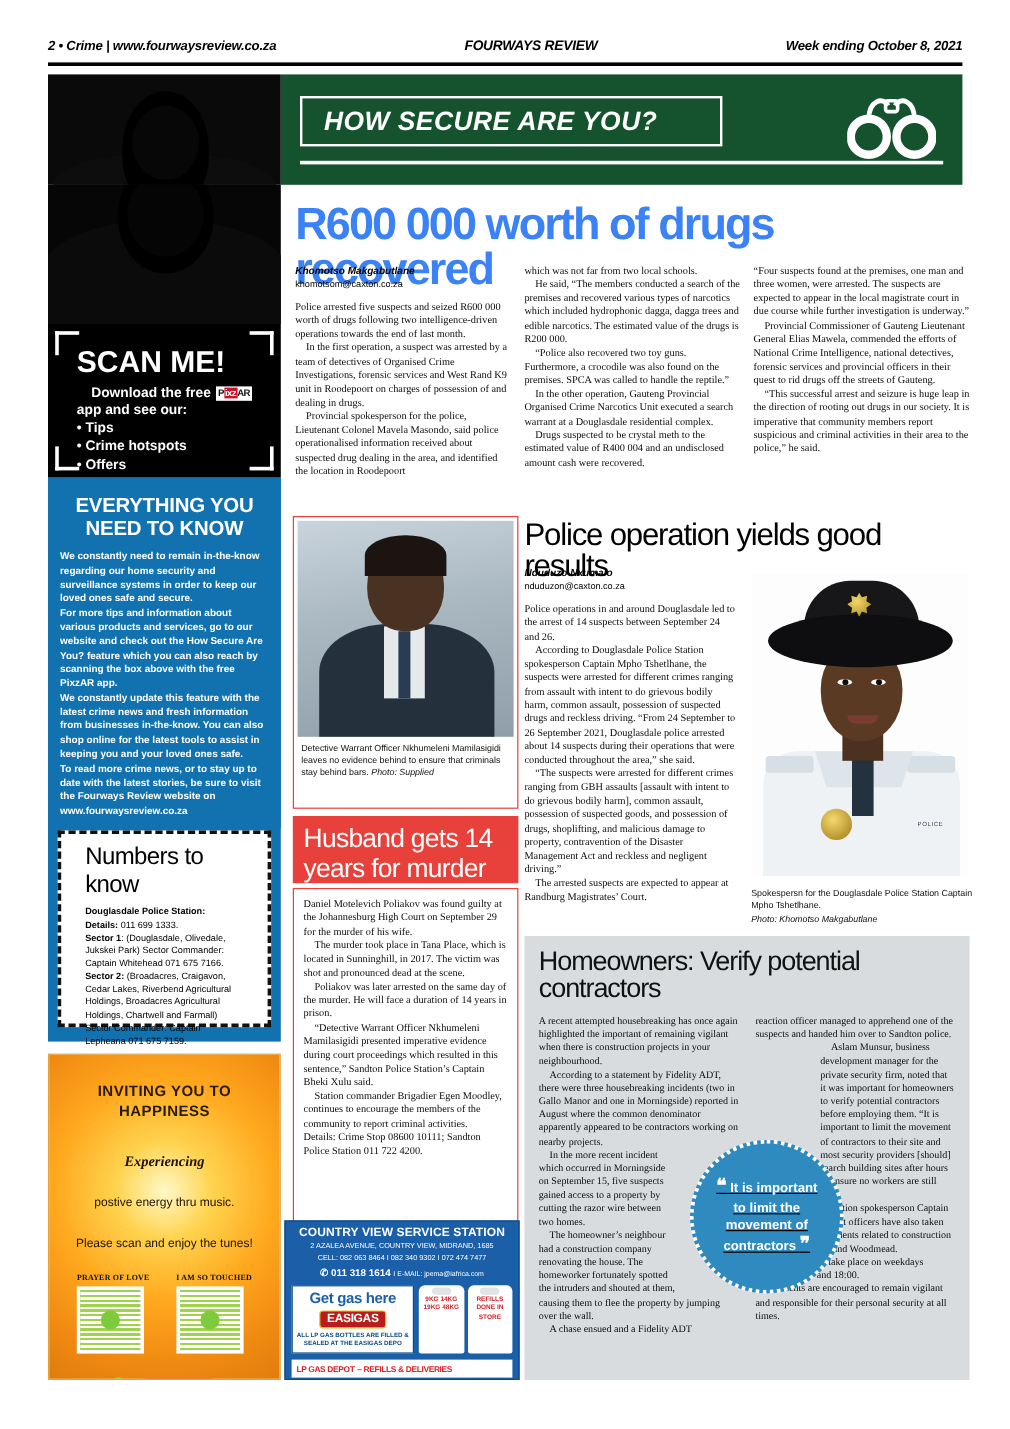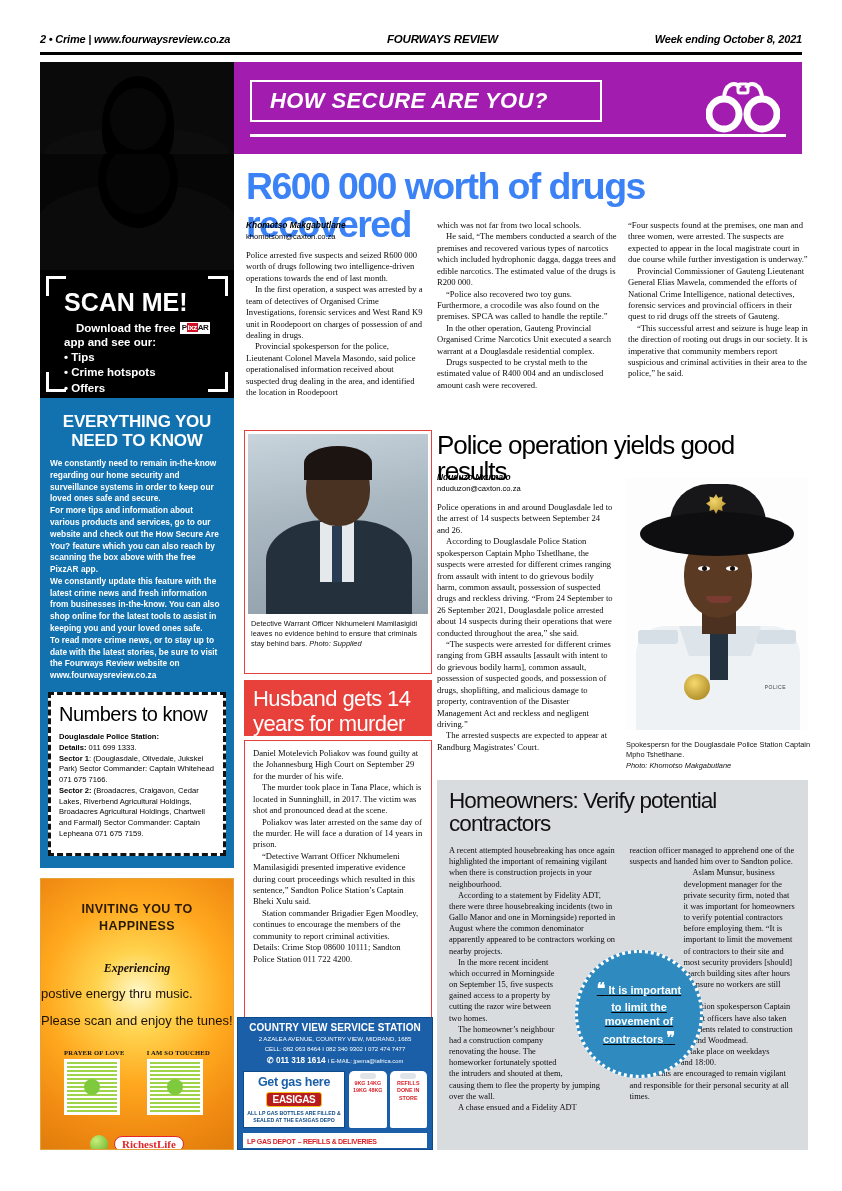--- a/index.html
+++ b/index.html
@@ -38,21 +38,21 @@
   .hoodie-body {
     position:absolute; left:4px; top:66px; width:186px; height:60px;
     background:#0d0d0d; border-radius:44% 44% 0 0;
   }
   .hoodie-shade {
     position:absolute; left:70px; top:26px; width:56px; height:62px;
     background:#070707; border-radius:50%;
   }
   .banner-blue {
     position:absolute; left:194px; top:0; width:568px; height:92px;
-    background:#a21caf;
+    background:#14532d;
   }
   .banner-box {
     position:absolute; left:16px; top:18px; width:352px; height:42px;
     border:2.5px solid #ffffff;
     display:flex; align-items:center;
   }
   .banner-title {
     color:#fff; font-family:"Liberation Sans", sans-serif;
     font-weight:bold; font-size:22px; letter-spacing:0.4px;
     padding-left:18px; font-style:italic;
@@ -106,21 +106,21 @@
     font-size:17px; text-align:center; line-height:1.12; margin:6px 0 8px;
     letter-spacing:-0.2px;
   }
   .etk-body {
     font-family:"Liberation Sans", sans-serif; font-weight:bold;
     font-size:8.3px; line-height:1.42; text-align:left;
   }
 
   .numbers {
     position:absolute; left:48px; top:692px; width:178px; height:164px;
-    background:#fff; border:3px dashed #111; padding:8px 8px;
+    background:#fff; border:3px dashed #111; padding:8px 20px;
   }
   .numbers-title {
     font-family:"Liberation Sans", sans-serif; font-weight:normal;
     font-size:20px; color:#000; margin-bottom:6px; letter-spacing:-0.5px;
   }
   .numbers-body {
     font-family:"Liberation Sans", sans-serif; font-size:7.6px;
     line-height:1.42; color:#000;
   }
   .numbers-body b { font-weight:bold; }
@@ -135,22 +135,22 @@
     background: radial-gradient(circle at 50% 42%, #fff8c8 0%, #ffd34e 22%, #ffa81e 50%, #f08a12 78%, #e07c0c 100%);
     border:1px solid #e3a23a; overflow:hidden;
   }
   .ad-h-t1 {
     font-family:"Liberation Sans", sans-serif; font-weight:bold;
     font-size:12.5px; color:#2a1a05; text-align:center; margin-top:22px; line-height:1.35;
     letter-spacing:0.4px;
   }
   .ad-h-exp { font-family:"Liberation Serif", serif; font-style:italic; font-weight:bold;
     font-size:12px; text-align:center; margin-top:26px; color:#1d1203; }
-  .ad-h-p { font-family:"Liberation Sans", sans-serif; font-size:13px; text-align:left;
-    color:#1d1203; line-height:1.5; margin-top:8px; }
+  .ad-h-p { font-family:"Liberation Sans", sans-serif; font-size:10px; text-align:center;
+    color:#1d1203; line-height:1.5; margin-top:19px; }
   .ad-h-codes { display:flex; justify-content:space-around; margin-top:18px; padding:0 12px; }
   .ad-h-code { text-align:center; }
   .ad-h-code .lbl { font-family:"Liberation Serif", serif; font-weight:bold; font-size:6.6px;
     color:#111; margin-bottom:3px; letter-spacing:0.2px; }
   .qr {
     width:56px; height:56px; background:#fff; padding:3px;
     position:relative;
   }
   .qr-inner {
     width:100%; height:100%;

